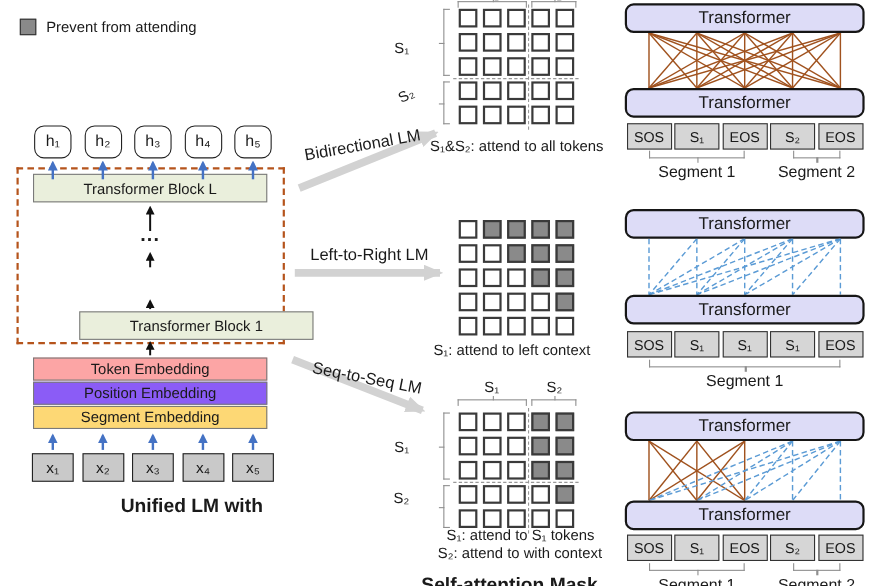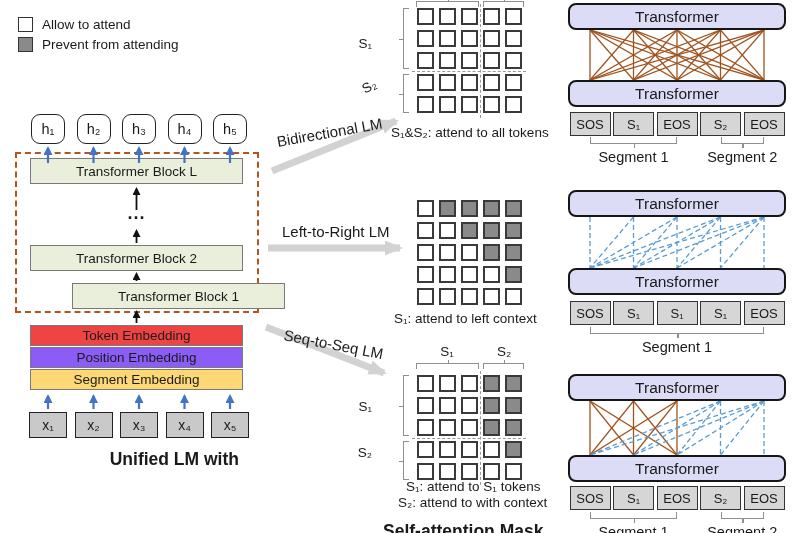--- a/index.html
+++ b/index.html
@@ -68,42 +68,37 @@
   .seg-bracket::after { content:''; position:absolute; left:50%; bottom:-5px; width:1.5px; height:5px; background:#8f8f8f; }
   .seg-label { position:absolute; top:12px; font-size:14.5px; white-space:nowrap; transform:translateX(-50%); }
 </style>
 </head>
 <body>
 
 <div id="canvas">
 
   <div class="abs" style="left:18px; top:17px;">
     <div class="lrow">
-      <span class="sq allow"></span>
-      <span class="ltext">Allow to attend</span>
-    </div>
-    <div class="lrow">
       <span class="sq prevent"></span>
       <span class="ltext">Prevent from attending</span>
     </div>
   </div>
 
   <div id="h-row">
       <div class="hbox">h₁</div>
       <div class="hbox">h₂</div>
       <div class="hbox">h₃</div>
       <div class="hbox">h₄</div>
       <div class="hbox">h₅</div>
     </div>
   <div class="dashed-box"></div>
   <div class="blk" style="top:158px;">Transformer Block L</div>
   <div class="dots">...</div>
-  <div class="blk" style="top:245px;">Transformer Block 2</div>
   <div class="blk" style="top:283px;margin-left:42px;">Transformer Block 1</div>
-  <div class="emb" style="top:325px; background:#ef4444;">Token Embedding</div>
+  <div class="emb" style="top:325px; background:#fca5a5;">Token Embedding</div>
   <div class="emb" style="top:347px; background:#8b5cf6;">Position Embedding</div>
   <div class="emb" style="top:369px; background:#FDD875;">Segment Embedding</div>
   <div id="x-row">
       <div class="xbox">x₁</div>
       <div class="xbox">x₂</div>
       <div class="xbox">x₃</div>
       <div class="xbox">x₄</div>
       <div class="xbox">x₅</div>
     </div>
   <div class="unilm-caption">

